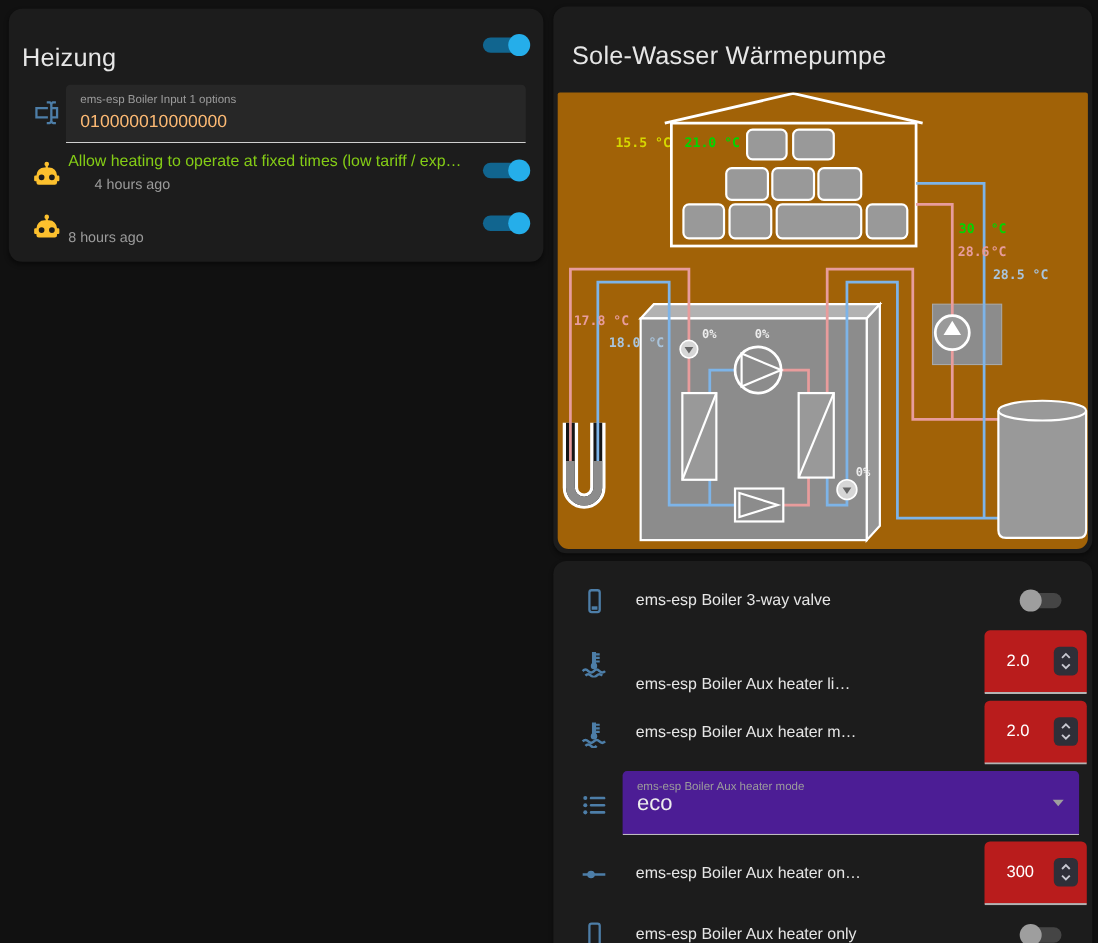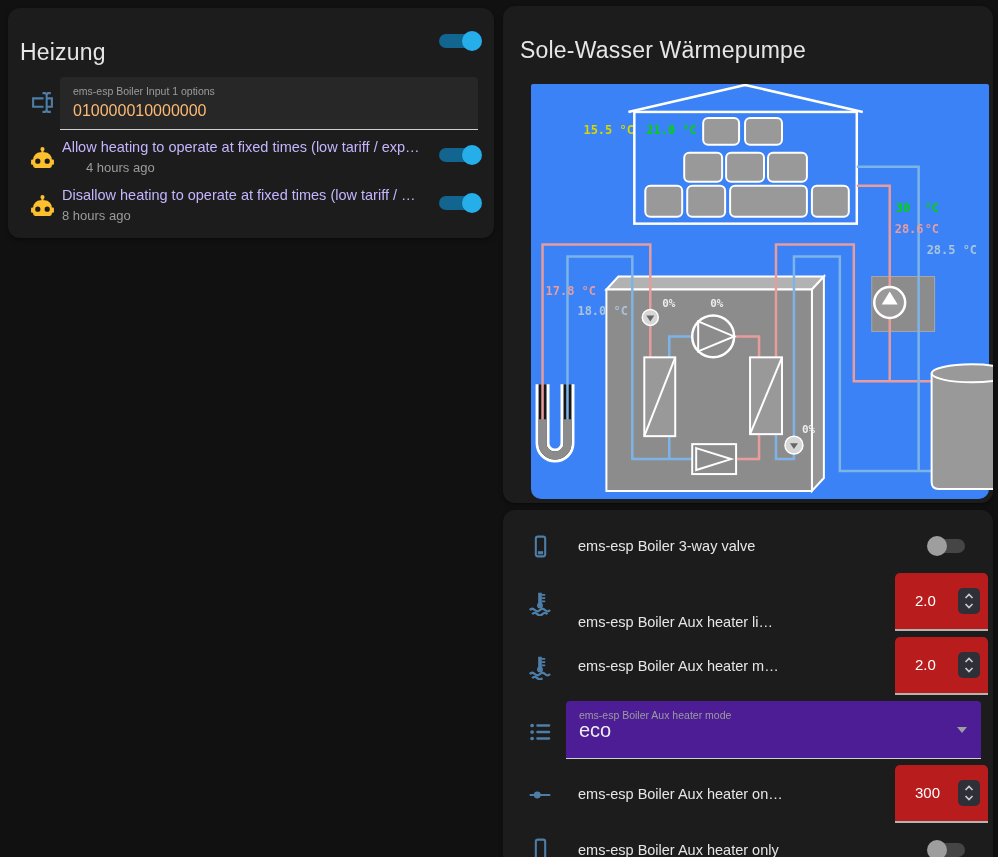--- a/index.html
+++ b/index.html
@@ -16,24 +16,24 @@
   .sw .thumb{position:absolute;top:0;width:20px;height:20px;border-radius:50%;}
   .sw.on .track{background:#11658f;}
   .sw.on .thumb{right:0;background:#25aeea;}
   .sw.off .track{background:#454545;}
   .sw.off .thumb{left:2px;background:#9e9e9e;}
   
   .fld{position:absolute;background:#272727;border-radius:4px 4px 0 0;border-bottom:1px solid #cfcfcf;}
   .fld .fld-label{position:absolute;left:13px;top:8px;font-size:10.5px;color:#9c9c9c;}
   .fld .fld-value{position:absolute;left:13px;top:25px;font-size:16px;color:#fdba74;}
   .icon24{position:absolute;width:25px;height:25px;}
-  .row-primary{position:absolute;left:54px;right:66px;color:#c4b5fd;font-size:14.5px;white-space:nowrap;overflow:hidden;}
+  .row-primary{position:absolute;left:54px;right:66px;color:#84cc16;font-size:14.5px;white-space:nowrap;overflow:hidden;}
   .row-secondary{position:absolute;left:54px;color:#9b9b9b;font-size:13px;}
   
-  #diagram{position:absolute;left:4px;right:4px;top:78px;bottom:4px;background:#3b82f6;border-radius:2px 2px 10px 10px;margin-left:24px;}
+  #diagram{position:absolute;left:4px;right:4px;top:78px;bottom:4px;background:#a16207;border-radius:2px 2px 10px 10px;}
   #diagram svg{display:block;}
   .dtext{font-family:"DejaVu Sans Mono",monospace;font-weight:bold;font-size:12px;}
   .ptext{font-family:"DejaVu Sans Mono",monospace;font-weight:bold;font-size:11px;fill:#ececec;}
   
   .ent-label{position:absolute;left:75px;color:#e6e6e6;font-size:14.5px;white-space:nowrap;}
   .numbox{position:absolute;left:392px;width:93px;height:56px;background:#b91c1c;border-radius:5px 5px 0 0;border-bottom:2px solid #b3b3b3;}
   .numbox .nb-value{position:absolute;left:20px;top:0;height:56px;line-height:56px;color:#fff;font-size:15px;}
   .numbox .stepper{position:absolute;right:8px;top:15px;width:22px;height:26px;background:#2f2f38;border-radius:5px;cursor:pointer;}
   .selbox{position:absolute;left:63px;width:415px;height:57px;background:#4c1d95;border-radius:4px 4px 0 0;border-bottom:1px solid #cfcfcf;cursor:pointer;}
   .selbox .sel-label{position:absolute;left:13px;top:8px;font-size:10.5px;color:#9c9c9c;}
@@ -70,21 +70,20 @@
   <div class="sw on" style="left:428px;top:137px;">
     <div class="track"></div>
     <div class="thumb"></div>
   </div>
 
   <span class="icon24" style="left:22px;top:185px;">
     <svg width="25" height="25" viewBox="0 0 24 24">
         <path fill="#fcc02e" d="M12,2A2,2 0 0,1 14,4C14,4.74 13.6,5.39 13,5.73V7H14A7,7 0 0,1 21,14H22A1,1 0 0,1 23,15V18A1,1 0 0,1 22,19H21V20A2,2 0 0,1 19,22H5A2,2 0 0,1 3,20V19H2A1,1 0 0,1 1,18V15A1,1 0 0,1 2,14H3A7,7 0 0,1 10,7H11V5.73C10.4,5.39 10,4.74 10,4A2,2 0 0,1 12,2M7.5,13A2.5,2.5 0 0,0 5,15.5A2.5,2.5 0 0,0 7.5,18A2.5,2.5 0 0,0 10,15.5A2.5,2.5 0 0,0 7.5,13M16.5,13A2.5,2.5 0 0,0 14,15.5A2.5,2.5 0 0,0 16.5,18A2.5,2.5 0 0,0 19,15.5A2.5,2.5 0 0,0 16.5,13Z"></path>
       </svg>
   </span>
-  <div class="row-primary" style="top:179px;">Disallow heating to operate at fixed times (low tariff / …</div>
   <div class="row-secondary" style="top:200px;">8 hours ago</div>
   <div class="sw on" style="left:428px;top:185px;">
     <div class="track"></div>
     <div class="thumb"></div>
   </div>
 </div>
 
 <div class="card" id="card-hp">
   <div class="card-title">Sole-Wasser Wärmepumpe</div>
   <div id="diagram">

